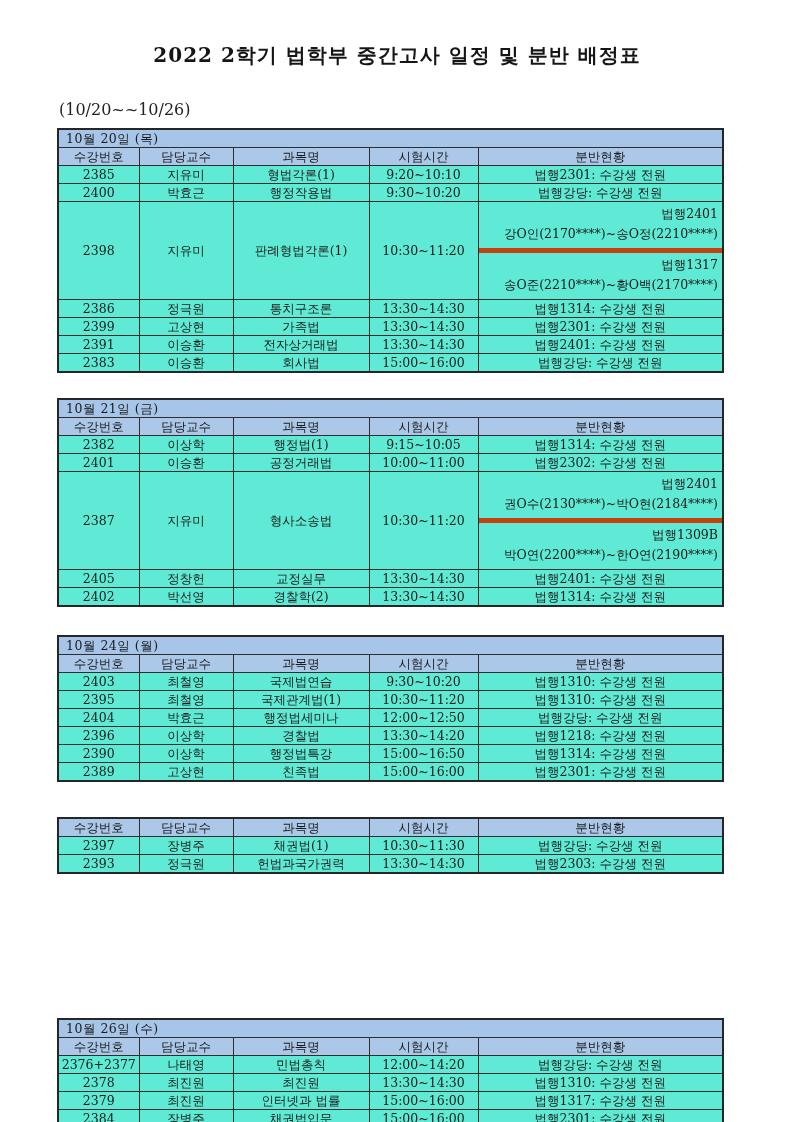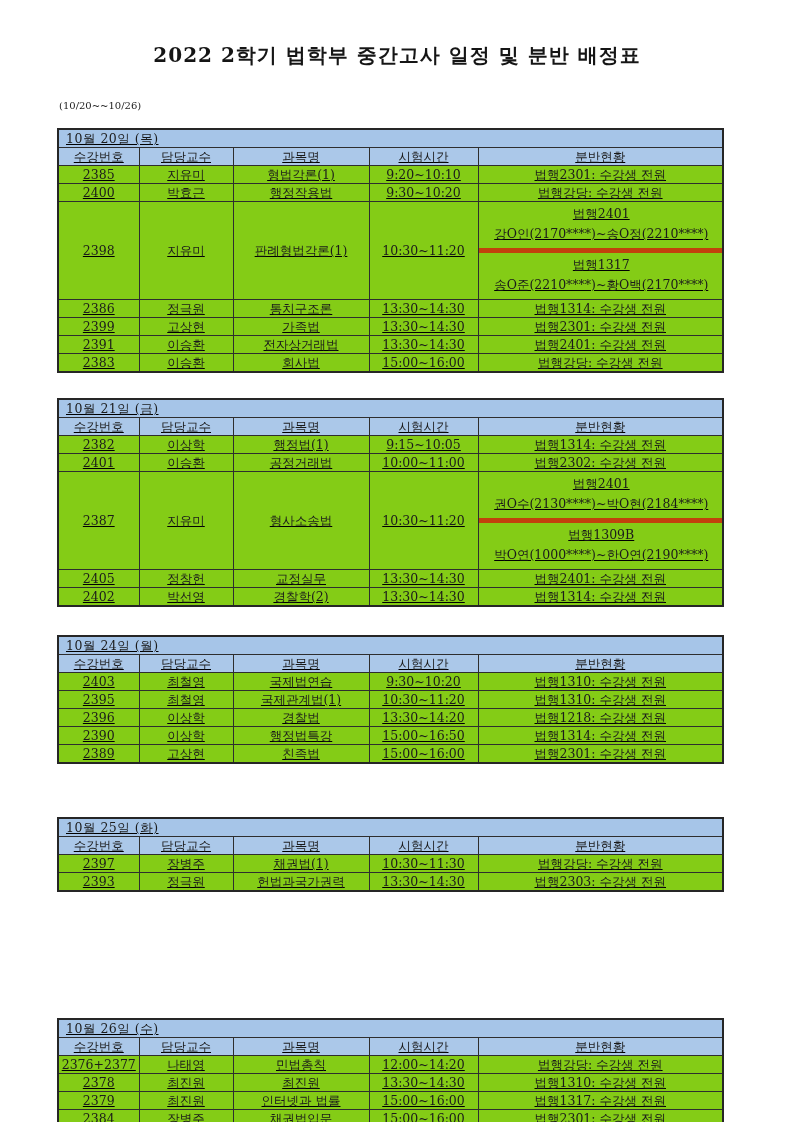--- a/index.html
+++ b/index.html
@@ -5,36 +5,36 @@
   html,body { margin:0; padding:0; }
   body {
     width:794px; height:1122px; position:relative; background:#fefefe;
     font-family:"DejaVu Serif","Liberation Serif",serif; overflow:hidden;
   }
   .page { position:absolute; inset:0; background:#fff; }
   .title {
     position:absolute; top:42px; left:0; width:100%; text-align:center;
     font-size:20px; font-weight:bold; letter-spacing:1px; color:#151515; margin:0;
   }
-  .date-range { position:absolute; top:100px; left:59px; font-size:10px; color:#232323; }
+  .date-range { position:absolute; top:100px; left:59px; font-size:16px; color:#232323; }
   table.sched {
     position:absolute; left:57px; width:665px; border-collapse:collapse;
-    table-layout:fixed; border:2px solid #262626; background:#84cc16;text-decoration:underline;
+    table-layout:fixed; border:2px solid #262626; background:#5eead4;
   }
   .sched td, .sched th {
     border:1px solid #2e2e2e; font-size:12.5px; font-weight:normal; color:#1b1b1b;
     text-align:center; padding:0 2px; height:17px; line-height:15px;
     white-space:nowrap; overflow:hidden; font-family:"DejaVu Serif","Liberation Serif",serif;
   }
   .date-cell {
     text-align:left !important; font-weight:bold; padding-left:7px !important;
     height:17px; font-size:13px; letter-spacing:0.5px;
   }
   .section-multi { padding:0 !important; }
-  .group { text-align:center; padding:2px 4px 4px 6px; }
+  .group { text-align:right; padding:2px 4px 4px 6px; }
   .group + .group { border-top:5px solid #c2410c; }
   .gline { line-height:20px; white-space:nowrap; }
 </style>
 </head>
 <body>
 
 <div class="page">
   <h1 class="title">2022 2학기 법학부 중간고사 일정 및 분반 배정표</h1>
   <div class="date-range">(10/20~~10/26)</div>
   <div id="tables">
@@ -155,21 +155,21 @@
             <td>지유미</td>
             <td>형사소송법</td>
             <td>10:30~11:20</td>
             <td class="section-multi">
               <div class="group">
                 <div class="gline">법행2401</div>
                 <div class="gline">권O수(2130****)~박O현(2184****)</div>
               </div>
               <div class="group">
                 <div class="gline">법행1309B</div>
-                <div class="gline">박O연(1000****)~한O연(2190****)</div>
+                <div class="gline">박O연(2200****)~한O연(2190****)</div>
               </div>
             </td>
           </tr>
           <tr>
             <td>2405</td>
             <td>정창헌</td>
             <td>교정실무</td>
             <td>13:30~14:30</td>
             <td class="section-single">법행2401: 수강생 전원</td>
           </tr>
@@ -209,20 +209,27 @@
             <td class="section-single">법행1310: 수강생 전원</td>
           </tr>
           <tr>
             <td>2395</td>
             <td>최철영</td>
             <td>국제관계법(1)</td>
             <td>10:30~11:20</td>
             <td class="section-single">법행1310: 수강생 전원</td>
           </tr>
           <tr>
+            <td>2404</td>
+            <td>박효근</td>
+            <td>행정법세미나</td>
+            <td>12:00~12:50</td>
+            <td class="section-single">법행강당: 수강생 전원</td>
+          </tr>
+          <tr>
             <td>2396</td>
             <td>이상학</td>
             <td>경찰법</td>
             <td>13:30~14:20</td>
             <td class="section-single">법행1218: 수강생 전원</td>
           </tr>
           <tr>
             <td>2390</td>
             <td>이상학</td>
             <td>행정법특강</td>
@@ -241,23 +248,20 @@
       <table class="sched" style="top: 817px;">
         <colgroup>
           <col style="width: 81px;">
           <col style="width: 94px;">
           <col style="width: 136px;">
           <col style="width: 109px;">
           <col style="width: 245px;">
         </colgroup>
         <tbody>
           <tr>
-            <td colspan="5" class="date-cell" style="background: rgb(166, 197, 232);">10월 25일 (화)</td>
-          </tr>
-          <tr>
             <th style="background: rgb(171, 200, 233);">수강번호</th>
             <th style="background: rgb(171, 200, 233);">담당교수</th>
             <th style="background: rgb(171, 200, 233);">과목명</th>
             <th style="background: rgb(171, 200, 233);">시험시간</th>
             <th style="background: rgb(171, 200, 233);">분반현황</th>
           </tr>
           <tr>
             <td>2397</td>
             <td>장병주</td>
             <td>채권법(1)</td>

